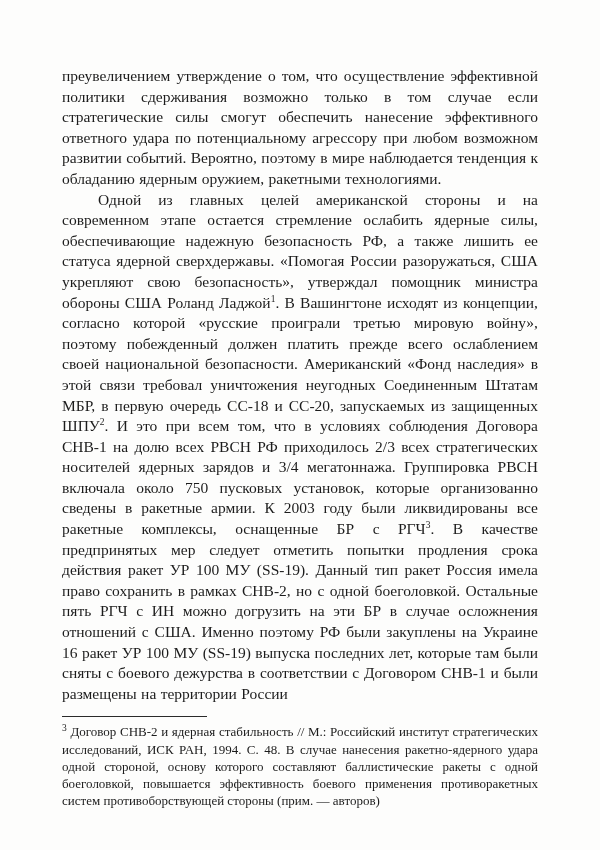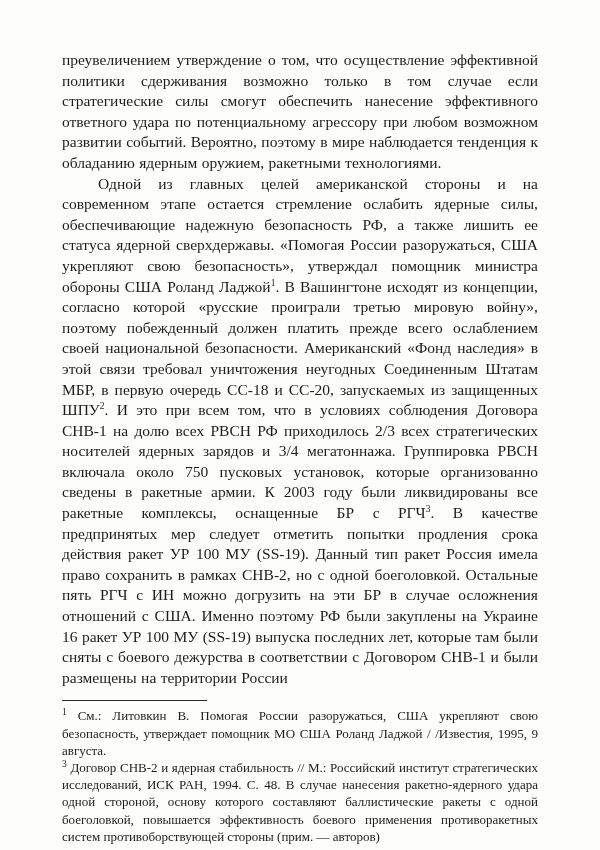--- a/index.html
+++ b/index.html
@@ -8,21 +8,21 @@
     background: #ffffff;
   }
   .book-page {
     position: relative;
     width: 600px;
     height: 850px;
     box-sizing: border-box;
     background: #fdfdfc;
     color: #1c1c1c;
     font-family: "Liberation Serif", "DejaVu Serif", serif;
-    padding: 50px 62px 0 62px;
+    padding: 66px 62px 0 62px;
     overflow: hidden;
   }
   .body-text .para {
     margin: 0;
     font-size: 15.5px;
     line-height: 20.6px;
     text-align: justify;
     text-indent: 0;
     word-spacing: 0.5px;
   }
@@ -51,17 +51,16 @@
 </head>
 <body>
 
 <div class="book-page">
   <div class="body-text">
       <p class="para">преувеличением утверждение о том, что осуществление эффективной политики сдерживания возможно только в том случае если стратегические силы смогут обеспечить нанесение эффективного ответного удара по потенциальному агрессору при любом возможном развитии событий. Вероятно, поэтому в мире наблюдается тенденция к обладанию ядерным оружием, ракетными технологиями.</p>
       <p class="para indent">Одной из главных целей американской стороны и на современном этапе остается стремление ослабить ядерные силы, обеспечивающие надежную безопасность РФ, а также лишить ее статуса ядерной сверхдержавы. «Помогая России разоружаться, США укрепляют свою безопасность», утверждал помощник министра обороны США Роланд Ладжой<sup>1</sup>. В Вашингтоне исходят из концепции, согласно которой «русские проиграли третью мировую войну», поэтому побежденный должен платить прежде всего ослаблением своей национальной безопасности. Американский «Фонд наследия» в этой связи требовал уничтожения неугодных Соединенным Штатам МБР, в первую очередь СС-18 и СС-20, запускаемых из защищенных ШПУ<sup>2</sup>. И это при всем том, что в условиях соблюдения Договора СНВ-1 на долю всех РВСН РФ приходилось 2/3 всех стратегических носителей ядерных зарядов и 3/4 мегатоннажа. Группировка РВСН включала около 750 пусковых установок, которые организованно сведены в ракетные армии. К 2003 году были ликвидированы все ракетные комплексы, оснащенные БР с РГЧ<sup>3</sup>. В качестве предпринятых мер следует отметить попытки продления срока действия ракет УР 100 МУ (SS-19). Данный тип ракет Россия имела право сохранить в рамках СНВ-2, но с одной боеголовкой. Остальные пять РГЧ с ИН можно догрузить на эти БР в случае осложнения отношений с США. Именно поэтому РФ были закуплены на Украине 16 ракет УР 100 МУ (SS-19) выпуска последних лет, которые там были сняты с боевого дежурства в соответствии с Договором СНВ-1 и были размещены на территории России</p>
     </div>
   <hr class="footnote-separator">
   <div class="footnotes">
-      <p class="footnote"><sup>1</sup> См.: Литовкин В. Помогая России разоружаться, США укрепляют свою безопасность, утверждает помощник МО США Роланд Ладжой / /Известия, 1995, 9 августа.</p>
       <p class="footnote"><sup>3</sup> Договор СНВ-2 и ядерная стабильность // М.: Российский институт стратегических исследований, ИСК РАН, 1994. С. 48. В случае нанесения ракетно-ядерного удара одной стороной, основу которого составляют баллистические ракеты с одной боеголовкой, повышается эффективность боевого применения противоракетных систем противоборствующей стороны (прим. — авторов)</p>
     </div>
 
 </div>
 
 </body></html>

